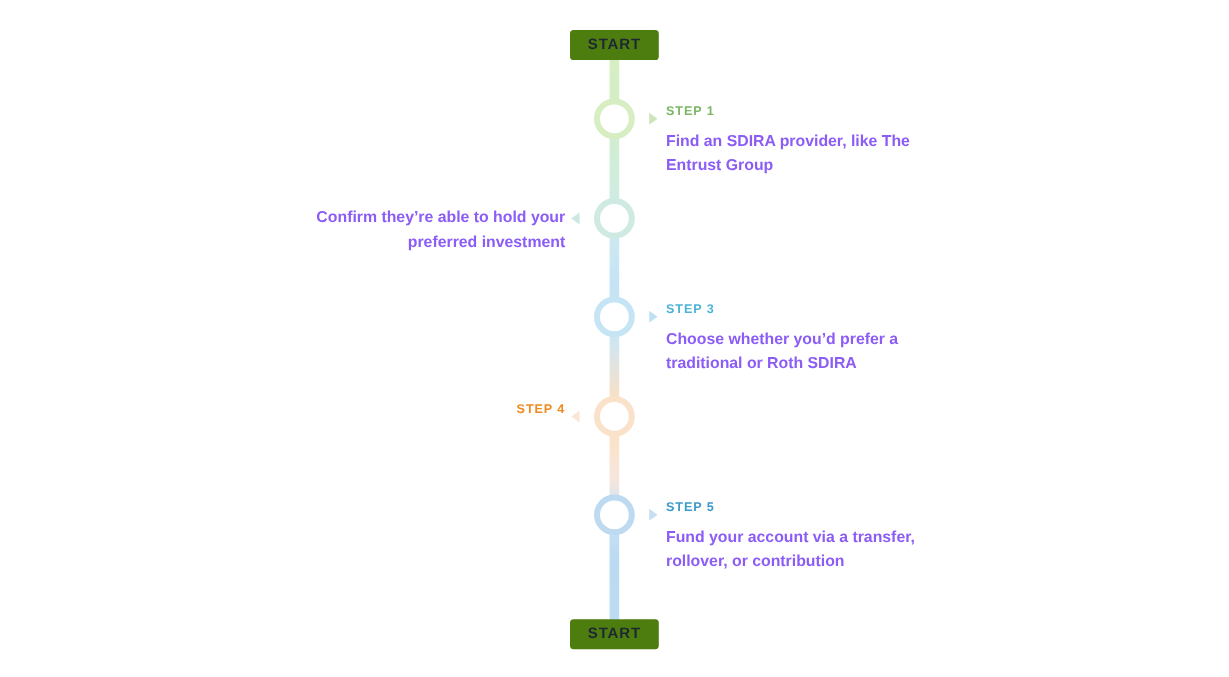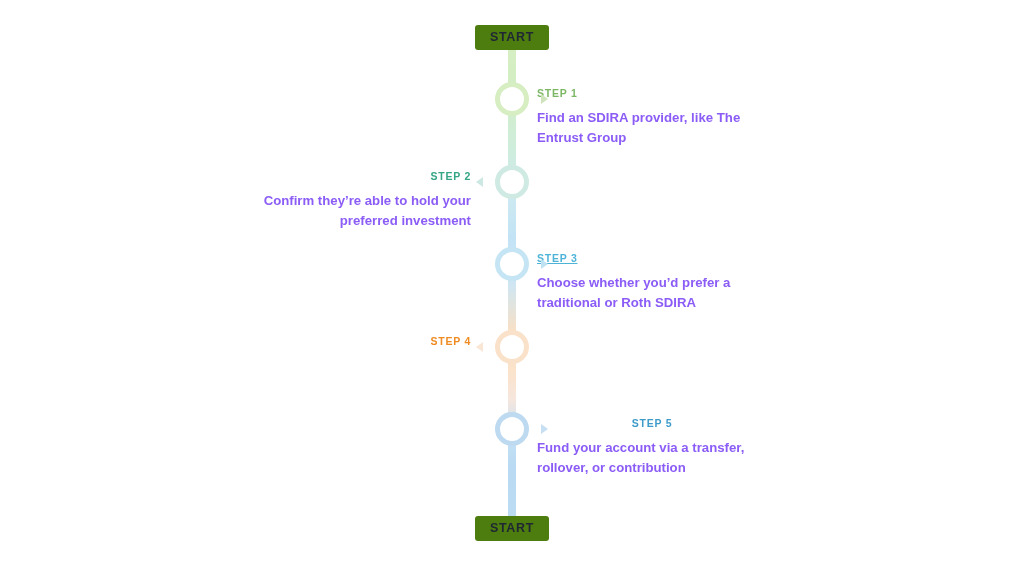--- a/index.html
+++ b/index.html
@@ -96,21 +96,21 @@
     z-index: 6;
   }
   .arrow-right { border-left-width: 7px; border-left-style: solid; left: 541px; }
   .arrow-left  { border-right-width: 7px; border-right-style: solid; left: 476px; }
 
   
   .step-block {
     position: absolute;
     width: 230px;
   }
-  .step-block.side-right { left: 537px; text-align: left; }
+  .step-block.side-right { left: 555px; text-align: left; }
   .step-block.side-left  { left: 240px; width: 231px; text-align: right; }
 
   .step-kicker {
     font-size: 10.5px;
     font-weight: 700;
     letter-spacing: 0.75px;
     line-height: 1;
     margin: 0 0 9px 0;
   }
   .step-body {
@@ -135,38 +135,37 @@
   <div id="steps-layer">
       <div class="node" style="top: 82px; border-color: rgb(214, 238, 194);"></div>
       <div class="arrow arrow-right" style="top: 94px; border-left-color: rgb(207, 228, 187);"></div>
       <div class="step-block side-right" style="top: 88px;">
         <p class="step-kicker" style="color: rgb(124, 183, 101);">STEP 1</p>
         <p class="step-body">Find an SDIRA provider, like The Entrust Group</p>
       </div>
       <div class="node" style="top: 165px; border-color: rgb(207, 234, 226);"></div>
       <div class="arrow arrow-left" style="top: 177px; border-right-color: rgb(205, 232, 226);"></div>
       <div class="step-block side-left" style="top: 171px;">
-        <p class="step-kicker" style="color: rgb(52, 165, 133);">STEP 2</p>
         <p class="step-body">Confirm they’re able to hold your preferred investment</p>
       </div>
       <div class="node" style="top: 247px; border-color: rgb(197, 229, 244);"></div>
       <div class="arrow arrow-right" style="top: 259px; border-left-color: rgb(191, 226, 242);"></div>
       <div class="step-block side-right" style="top: 253px;">
-        <p class="step-kicker" style="color: rgb(77, 180, 216); text-decoration: underline;">STEP 3</p>
+        <p class="step-kicker" style="color: rgb(77, 180, 216);">STEP 3</p>
         <p class="step-body">Choose whether you’d prefer a traditional or Roth SDIRA</p>
       </div>
       <div class="node" style="top: 330px; border-color: rgb(250, 226, 202);"></div>
       <div class="arrow arrow-left" style="top: 342px; border-right-color: rgb(250, 230, 212);"></div>
       <div class="step-block side-left" style="top: 336px;">
         <p class="step-kicker" style="color: rgb(239, 139, 34);">STEP 4</p>
       </div>
       <div class="node" style="top: 412px; border-color: rgb(190, 218, 241);"></div>
       <div class="arrow arrow-right" style="top: 424px; border-left-color: rgb(198, 223, 242);"></div>
       <div class="step-block side-right" style="top: 418px;">
-        <p class="step-kicker" style="color: rgb(62, 155, 201); text-align: center;">STEP 5</p>
+        <p class="step-kicker" style="color: rgb(62, 155, 201);">STEP 5</p>
         <p class="step-body">Fund your account via a transfer, rollover, or contribution</p>
       </div>
     </div>
 
   <div class="terminal" id="terminal-finish">
     <span class="terminal-label">START</span>
   </div>
 
 </div>
 

